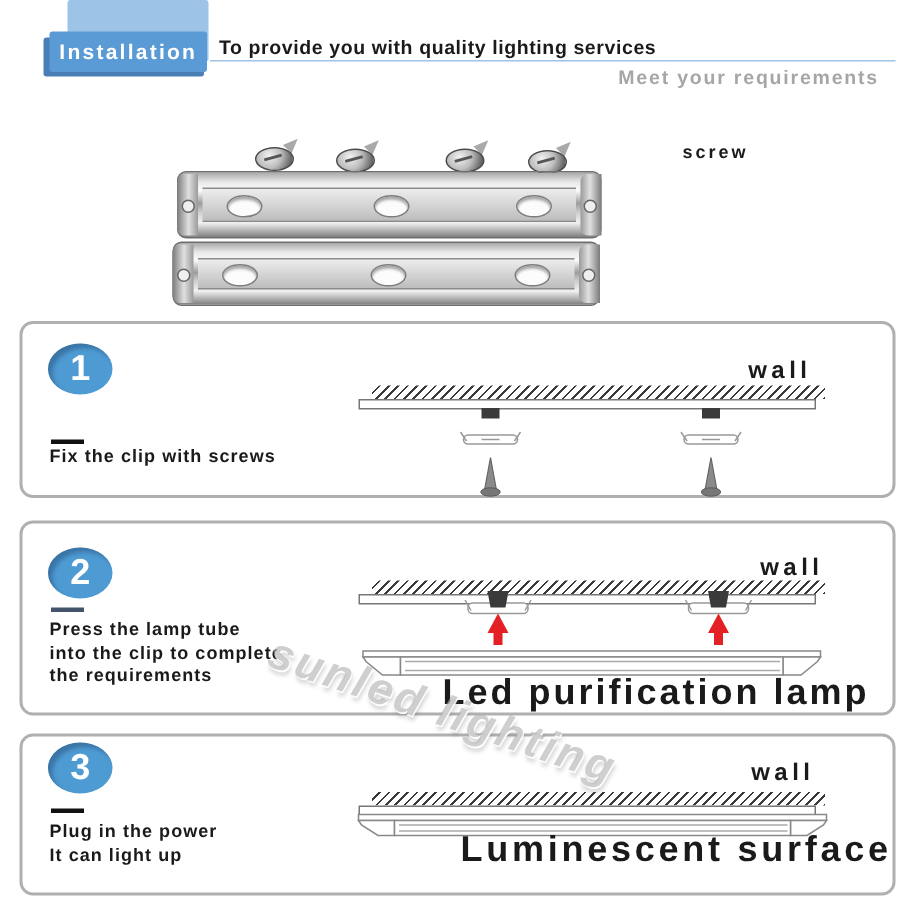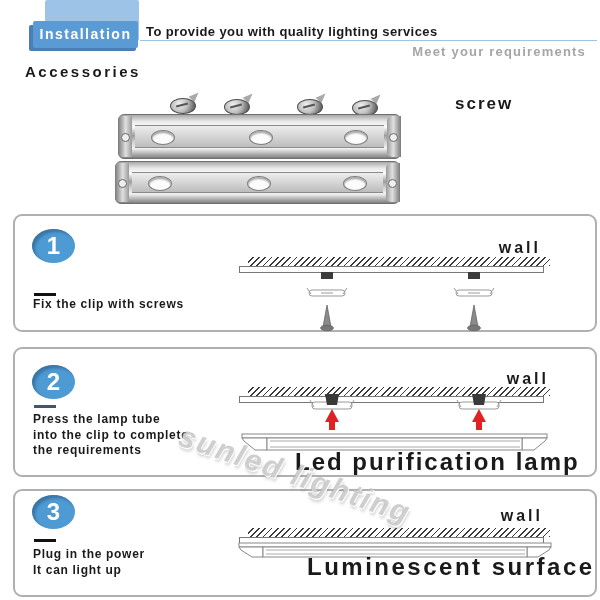--- a/index.html
+++ b/index.html
@@ -30,21 +30,21 @@
                   border-top:1px solid #8a8a8a;border-bottom:1px solid #8a8a8a;
                   background:linear-gradient(180deg,#ededed,#bdbdbd);}
   .clipbar .hole{position:absolute;width:22px;height:13px;border-radius:50%;background:#fcfcfc;
                  border:1px solid #7d7d7d;box-shadow:inset 0 2px 2px rgba(0,0,0,.35);top:calc(50% - 7px);}
   .hole.h1{left:32px;} .hole.h2{left:calc(50% - 11px);} .hole.h3{right:32px;}
   .clipbar .endtab{position:absolute;top:1px;bottom:1px;width:14px;
                    background:linear-gradient(90deg,#7a7a7a,#e0e0e0 55%,#9a9a9a);}
   .endtab.l{left:-1px;border-radius:5px 0 0 5px;} .endtab.r{right:-1px;border-radius:0 5px 5px 0;transform:scaleX(-1);}
   .endtab .tabhole{position:absolute;left:3px;top:calc(50% - 4px);width:7px;height:7px;border-radius:50%;
                    background:#efefef;border:1px solid #666;}
-  .acc-label{position:absolute;font-size:17px;font-weight:bold;letter-spacing:2px;}
+  .acc-label{position:absolute;font-size:12px;font-weight:bold;letter-spacing:2px;}
 
   
   .panel{position:absolute;left:13px;width:580px;border:2px solid #b0b0b0;border-radius:9px;background:transparent;}
   .p1{top:214px;height:114px;} .p2{top:347px;height:126px;} .p3{top:489px;height:104px;}
   .badge{position:absolute;left:17px;width:43px;height:34px;border-radius:50%;background:#4E9BD4;
          box-shadow:inset 3px 3px 3px rgba(30,60,95,.4);color:#fff;font-size:24px;font-weight:bold;
          display:flex;align-items:center;justify-content:center;}
   .p1 .badge{top:13px;} .p2 .badge{top:16px;} .p3 .badge{top:4px;}
   .step-lines{position:absolute;left:18px;font-size:12px;font-weight:bold;letter-spacing:0.7px;line-height:15.5px;}
   .mini-rule{position:absolute;left:19px;width:22px;height:3px;background:#111;}
@@ -68,21 +68,20 @@
 
 <div class="stage">
 
   <div class="box-light"></div>
   <div class="box-dark"></div>
   <div class="box-main">Installation</div>
   <div class="tagline">To provide you with quality lighting services</div>
   <div class="head-line"></div>
   <div class="subtitle">Meet your requirements</div>
 
-  <div class="acc-title">Accessories</div>
 
   <div class="screw" style="left:170px;top:94px;">
     <div class="tip"></div>
     <div class="head"></div>
     <div class="slot"></div>
   </div>
   <div class="screw" style="left:224px;top:95px;">
     <div class="tip"></div>
     <div class="head"></div>
     <div class="slot"></div>

